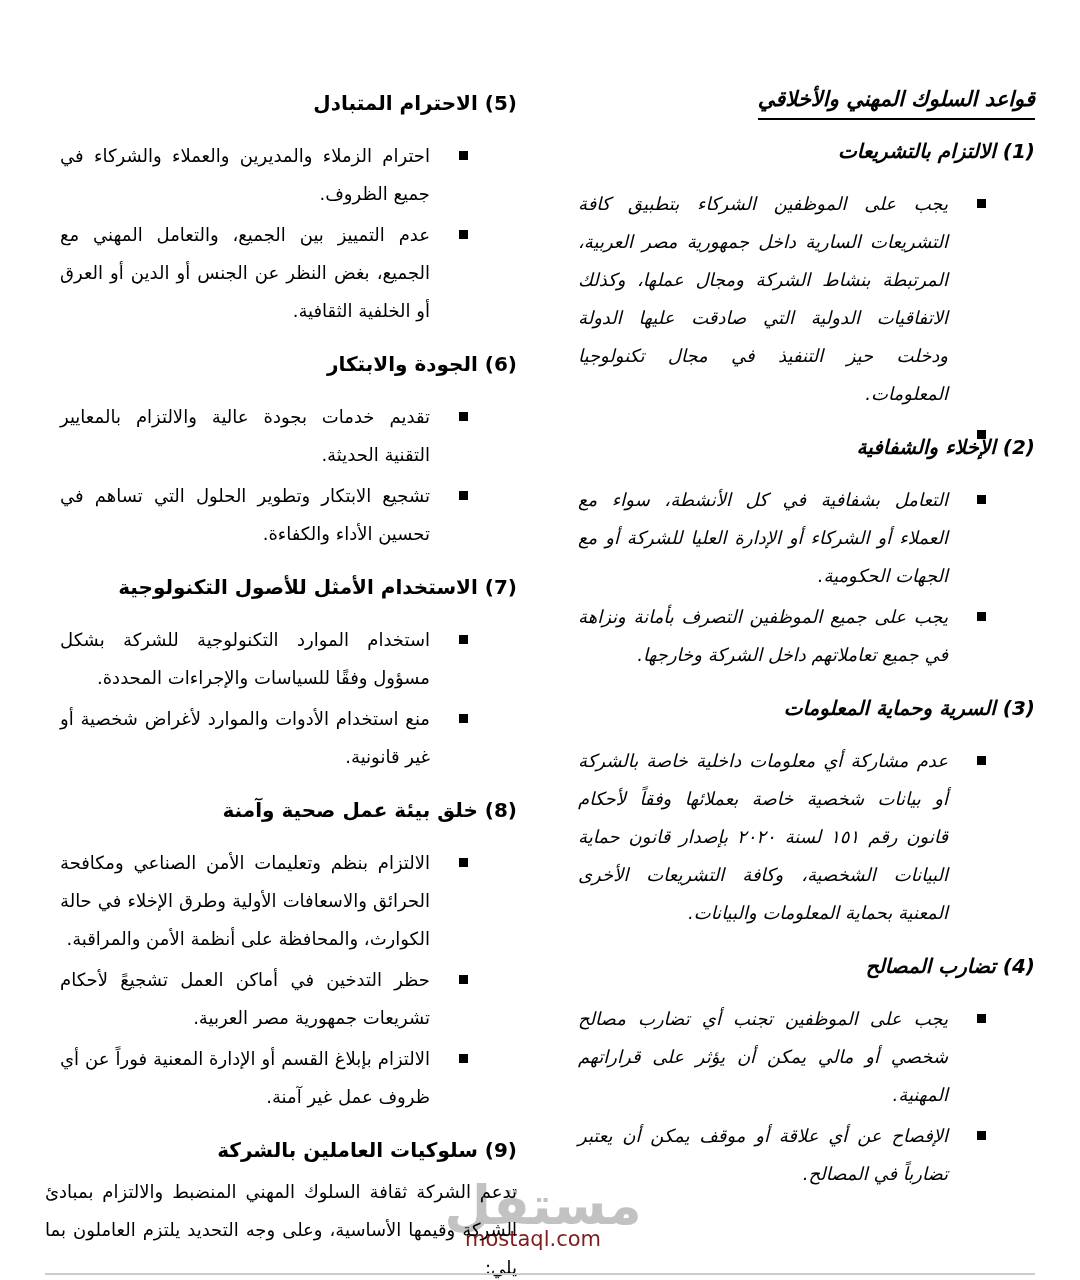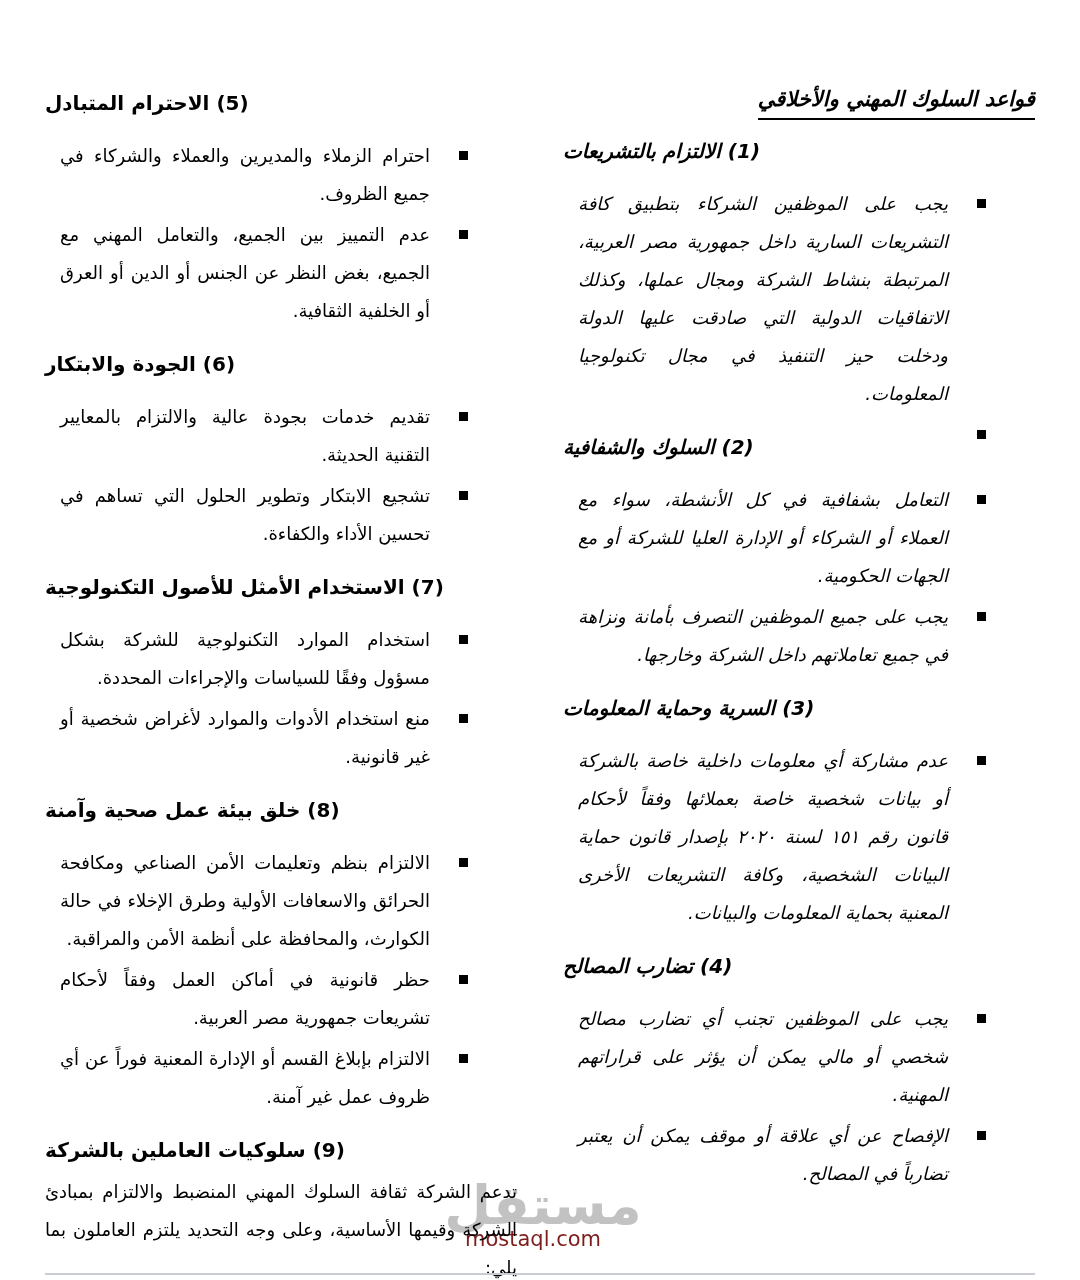--- a/index.html
+++ b/index.html
@@ -51,21 +51,21 @@
     font-size: 21px;
     font-weight: bold;
     border-bottom: 2px solid #000;
     padding-bottom: 4px;
   }
   .heading {
     font-size: 20px;
     font-weight: bold;
     line-height: 38px;
     margin: 12px 0 4px 0;
-    text-align: left;
+    text-align: right;
   }
   .heading .num { letter-spacing: 0.5px; }
   ul.bullets {
     list-style: none;
     margin: 15px;
     padding: 0 72px 0 0;
   }
   ul.bullets li {
     position: relative;
     margin: 0 0 3px 0;
@@ -141,21 +141,21 @@
         </h2>
         <ul class="bullets">
           <li><span class="sq"></span><span>يجب على الموظفين الشركاء بتطبيق كافة التشريعات السارية داخل جمهورية مصر العربية، المرتبطة بنشاط الشركة ومجال عملها، وكذلك الاتفاقيات الدولية التي صادقت عليها الدولة ودخلت حيز التنفيذ في مجال تكنولوجيا المعلومات.</span></li>
           <li><span class="sq"></span></li>
         </ul>
       </section>
 
       <section>
         <h2 class="heading">
           <span class="num">(2)</span>
-          <span>السلوك والشفافية</span>
+          <span>الإخلاء والشفافية</span>
         </h2>
         <ul class="bullets">
           <li><span class="sq"></span><span>التعامل بشفافية في كل الأنشطة، سواء مع العملاء أو الشركاء أو الإدارة العليا للشركة أو مع الجهات الحكومية.</span></li>
           <li><span class="sq"></span><span>يجب على جميع الموظفين التصرف بأمانة ونزاهة في جميع تعاملاتهم داخل الشركة وخارجها.</span></li>
         </ul>
       </section>
 
       <section>
         <h2 class="heading">
           <span class="num">(3)</span>
@@ -214,21 +214,21 @@
         </ul>
       </section>
 
       <section>
         <h2 class="heading">
           <span class="num">(8)</span>
           <span>خلق بيئة عمل صحية وآمنة</span>
         </h2>
         <ul class="bullets">
           <li><span class="sq"></span><span>الالتزام بنظم وتعليمات الأمن الصناعي ومكافحة الحرائق والاسعافات الأولية وطرق الإخلاء في حالة الكوارث، والمحافظة على أنظمة الأمن والمراقبة.</span></li>
-          <li><span class="sq"></span><span>حظر قانونية في أماكن العمل وفقاً لأحكام تشريعات جمهورية مصر العربية.</span></li>
+          <li><span class="sq"></span><span>حظر التدخين في أماكن العمل تشجيعً لأحكام تشريعات جمهورية مصر العربية.</span></li>
           <li><span class="sq"></span><span>الالتزام بإبلاغ القسم أو الإدارة المعنية فوراً عن أي ظروف عمل غير آمنة.</span></li>
         </ul>
       </section>
 
       <section>
         <h2 class="heading">
           <span class="num">(9)</span>
           <span>سلوكيات العاملين بالشركة</span>
         </h2>
         <p class="para">تدعم الشركة ثقافة السلوك المهني المنضبط والالتزام بمبادئ الشركة وقيمها الأساسية، وعلى وجه التحديد يلتزم العاملون بما يلي:</p>

